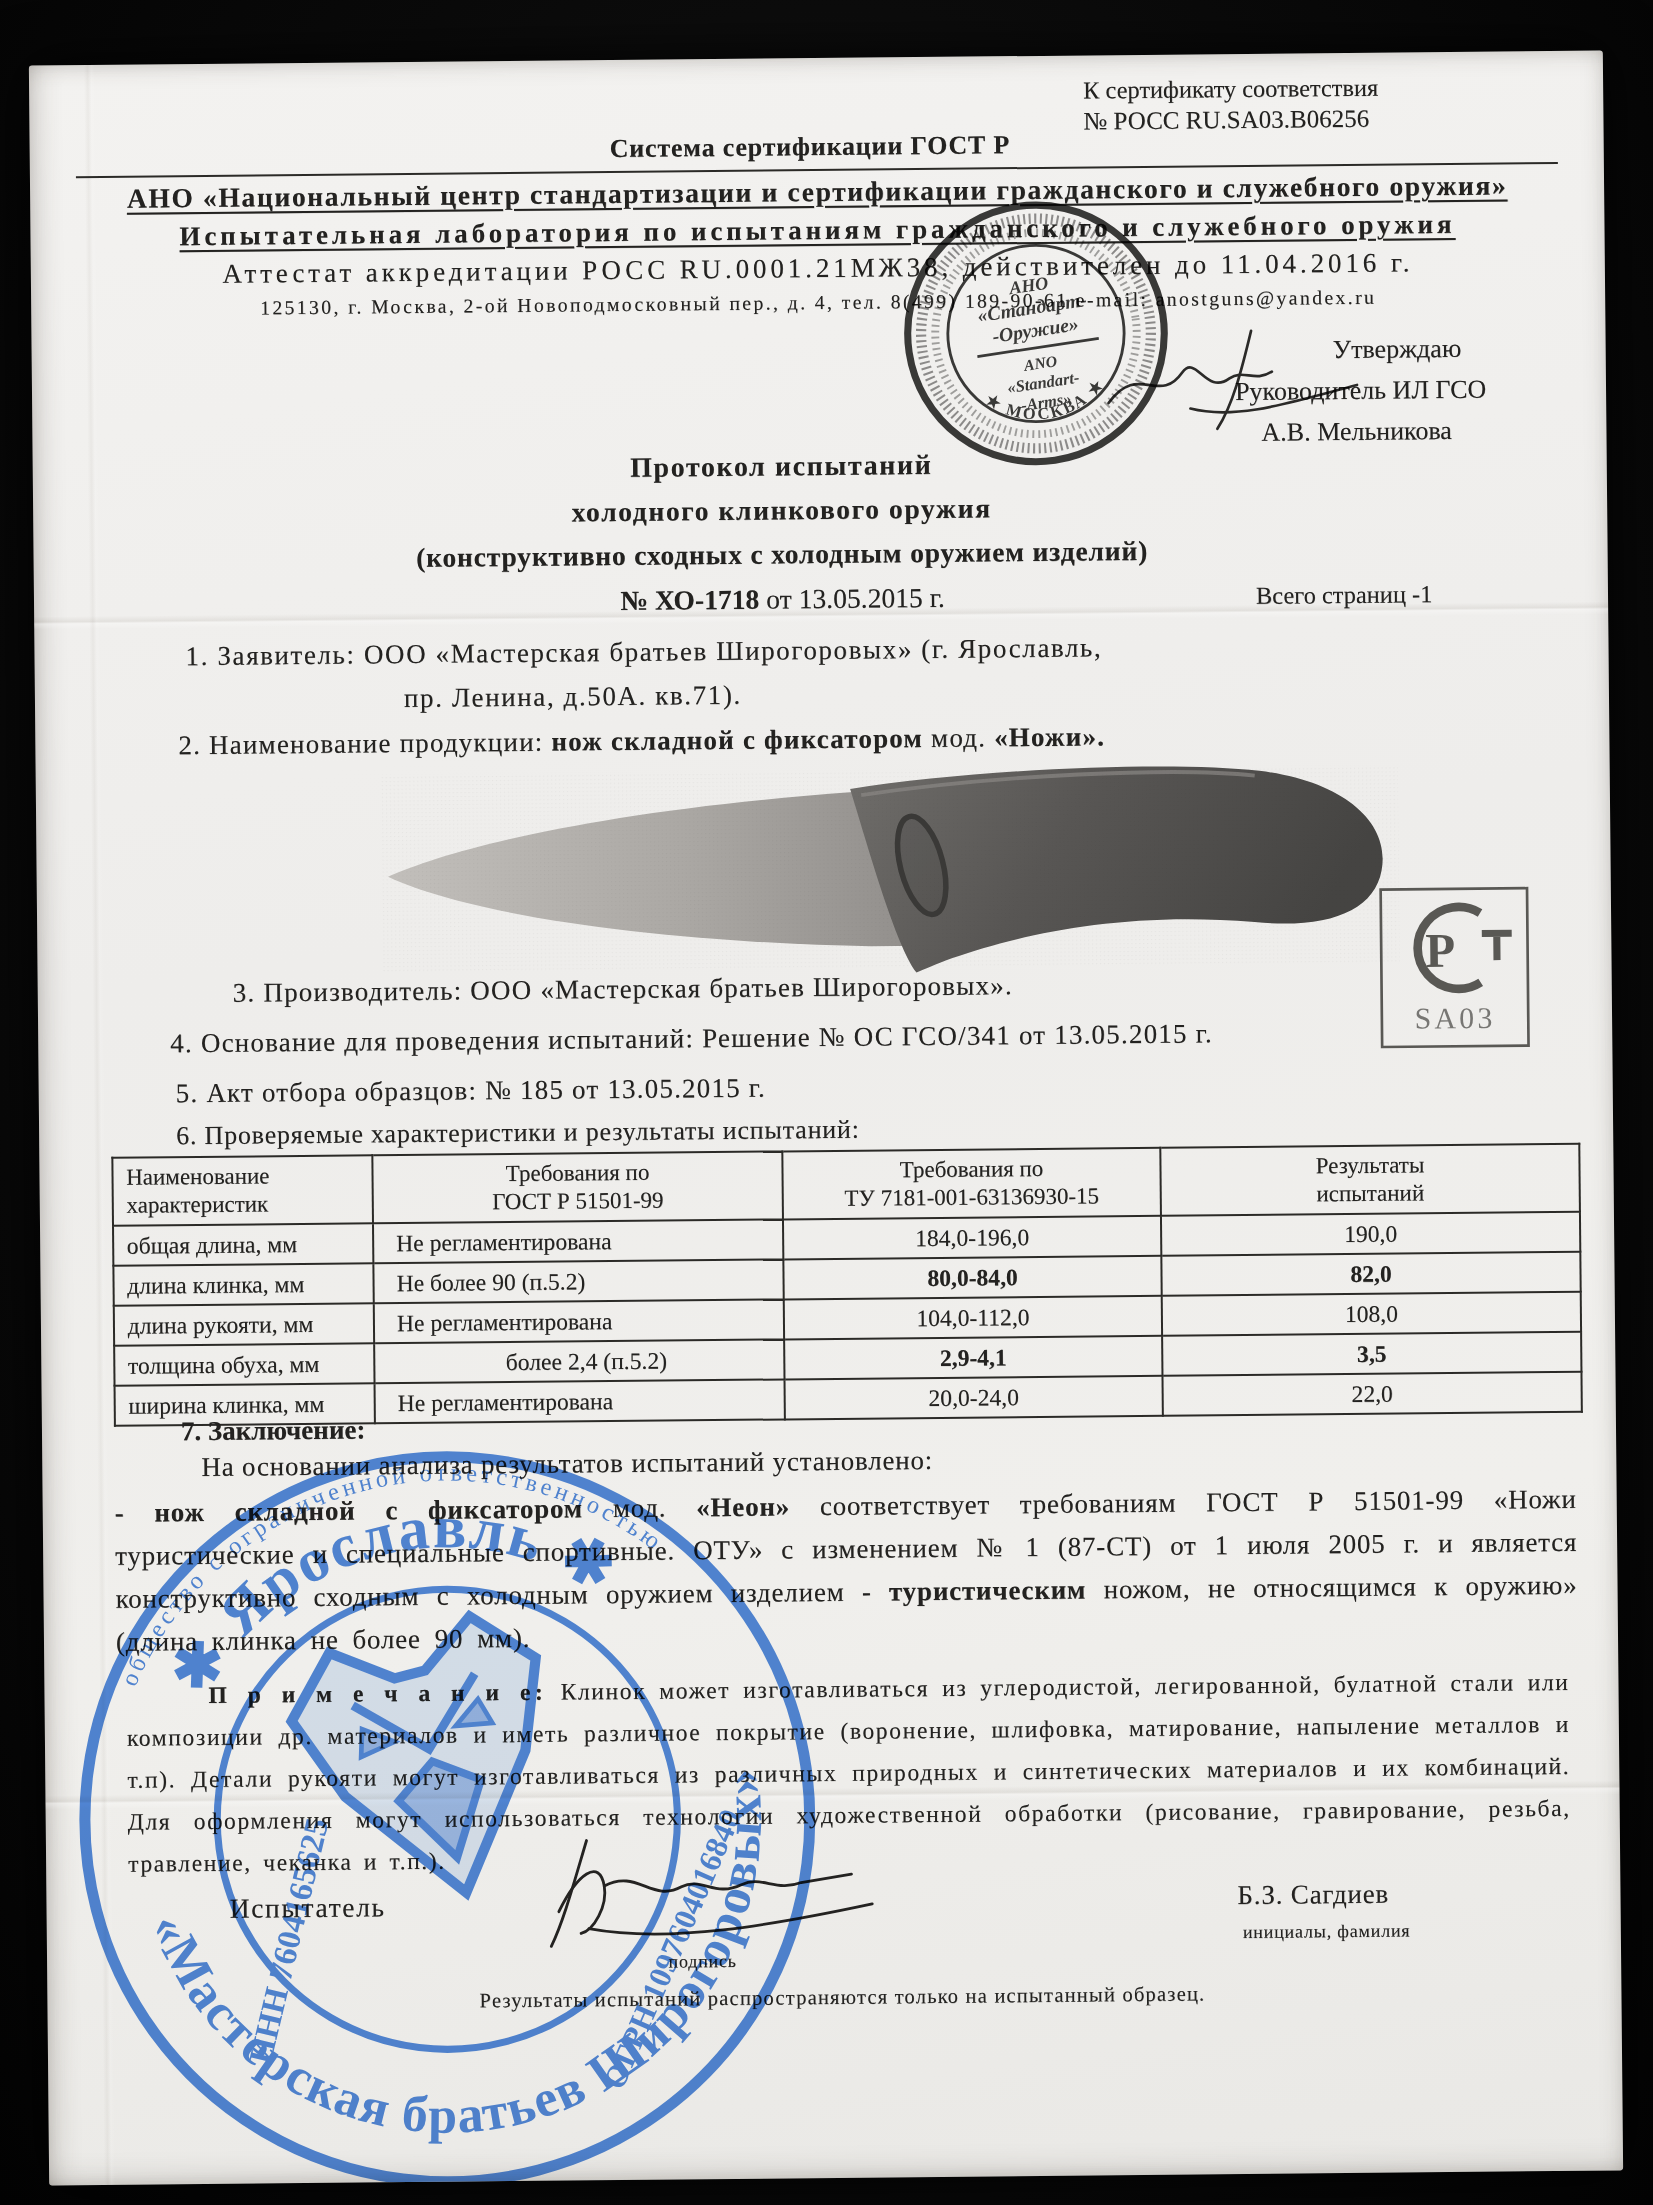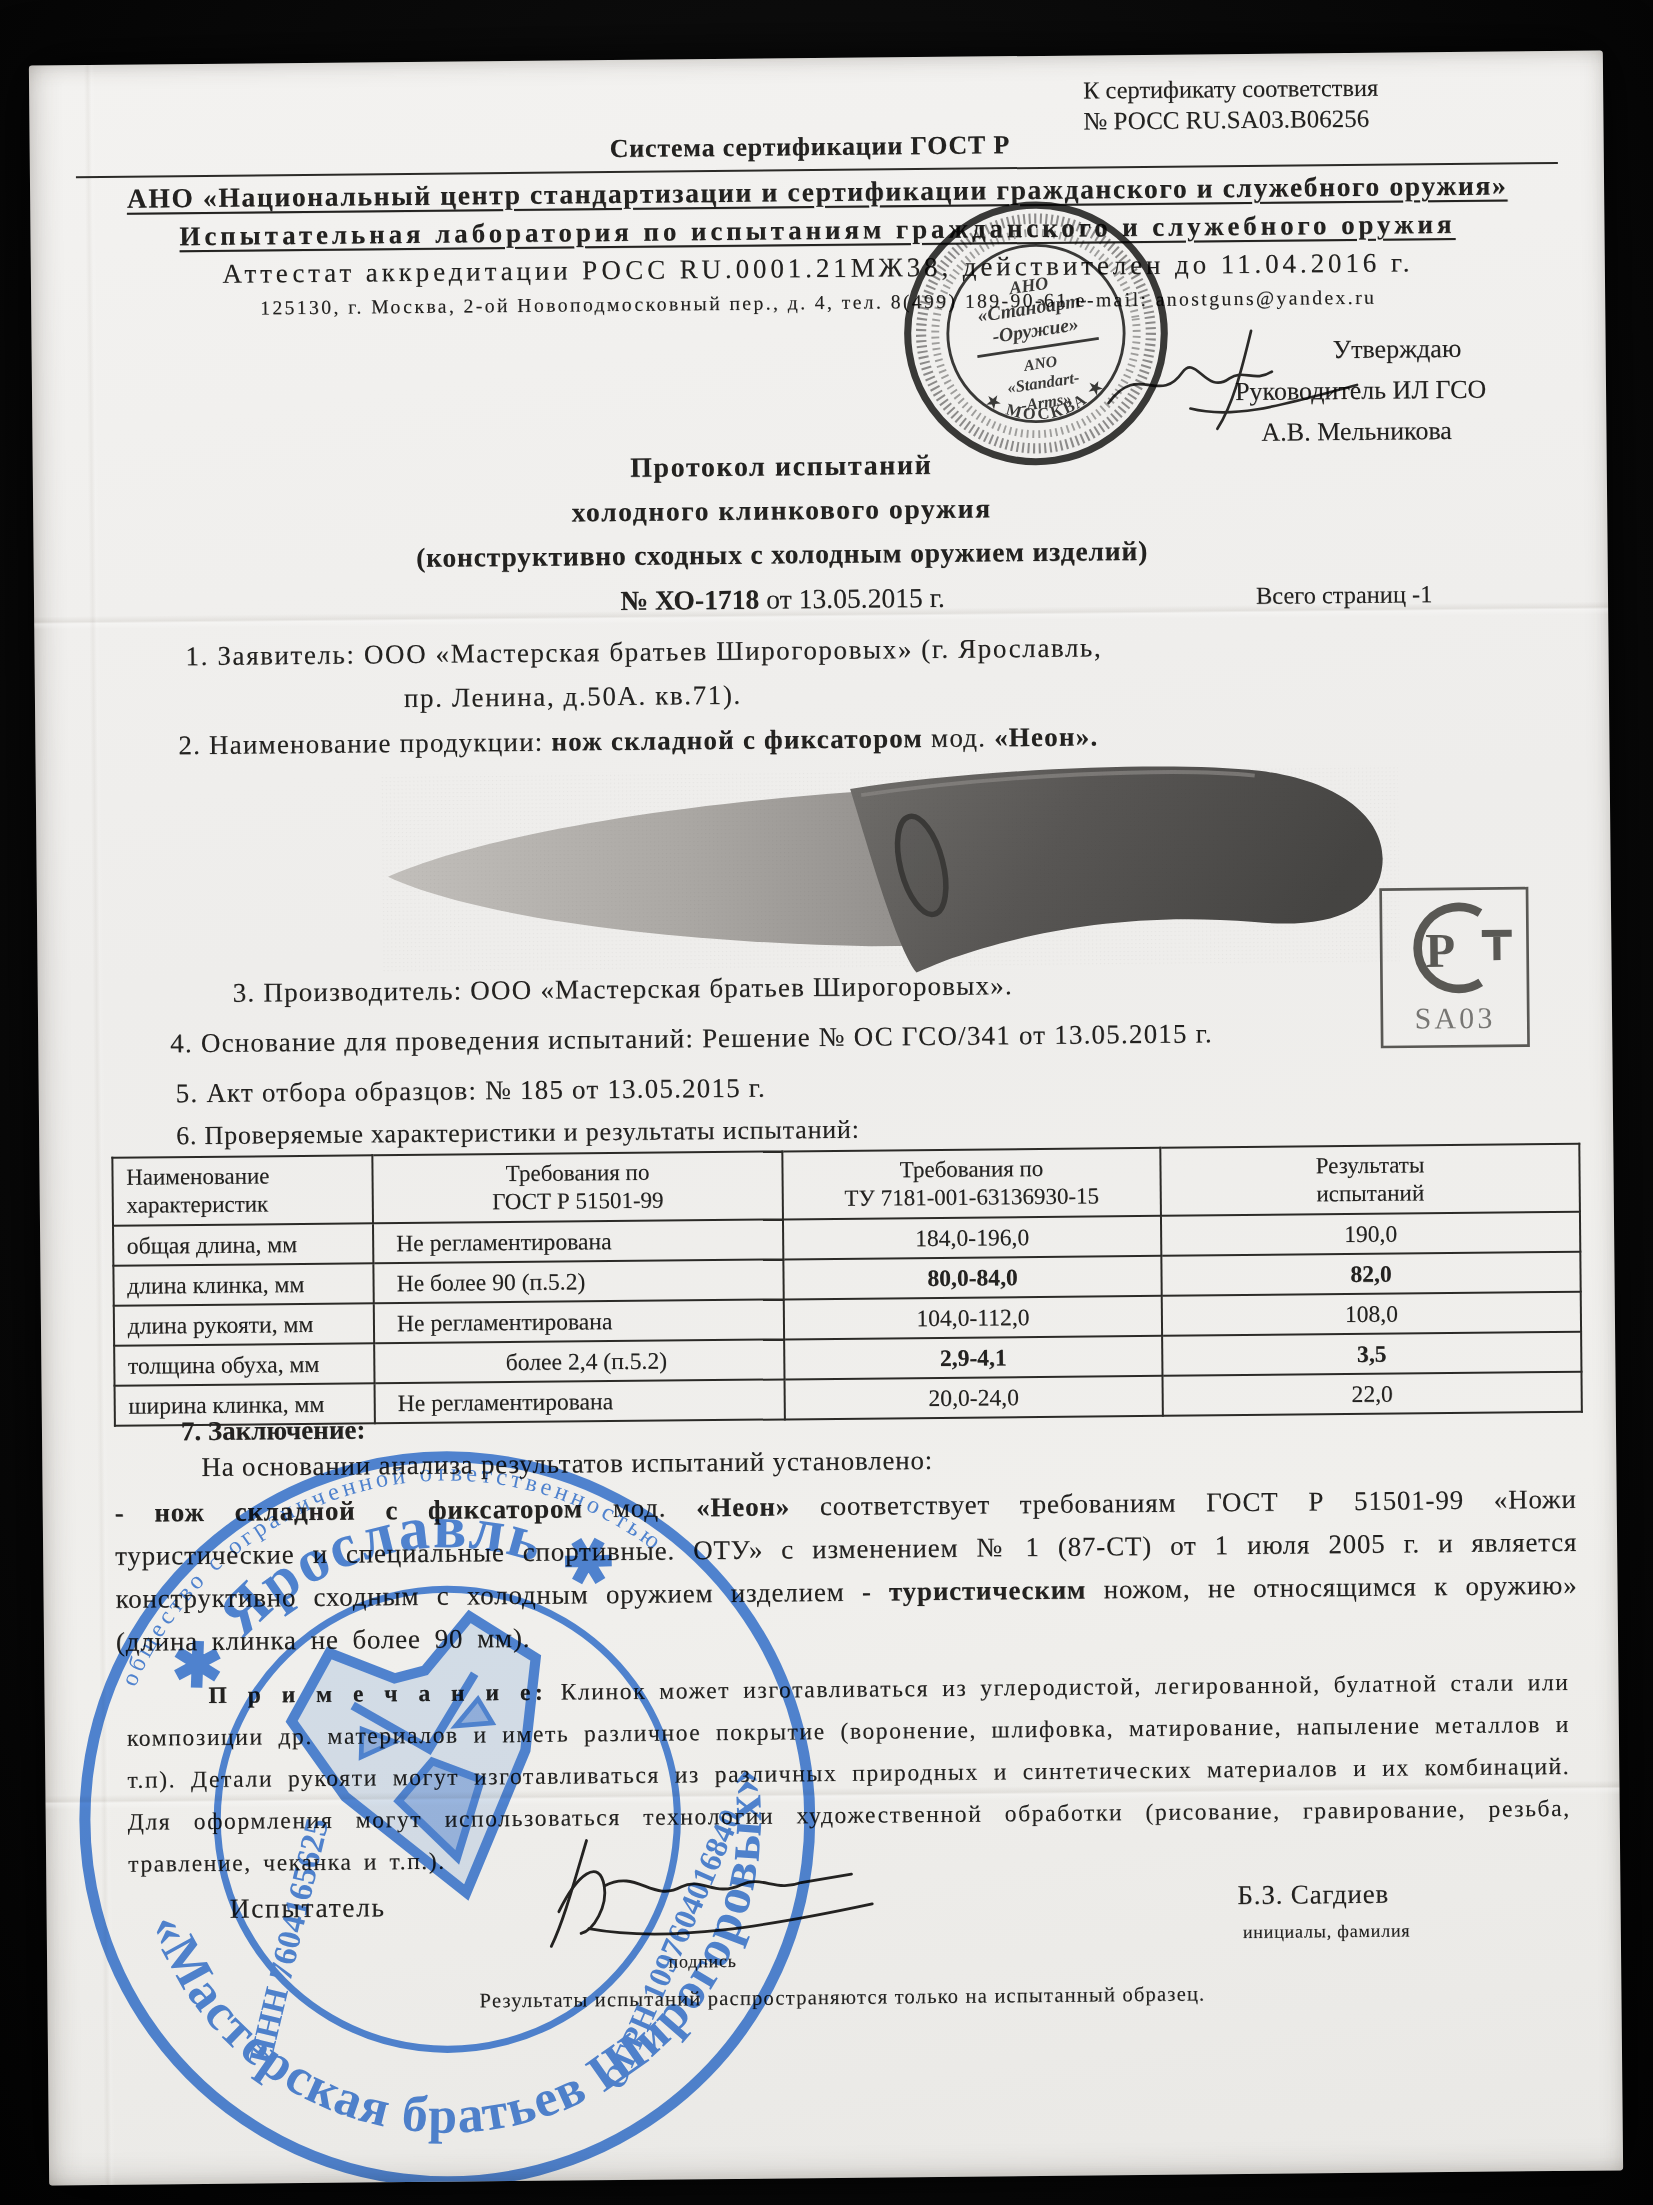--- a/index.html
+++ b/index.html
@@ -90,21 +90,21 @@
   </svg>
 
   <div class="abs ink c b" style="left:79px;top:392px;width:1339px;font-size:28px;letter-spacing:1.6px;">Протокол испытаний</div>
   <div class="abs ink c b" style="left:79px;top:436px;width:1339px;font-size:27.6px;letter-spacing:1.6px;">холодного клинкового оружия</div>
   <div class="abs ink c b" style="left:79px;top:480px;width:1339px;font-size:27.6px;letter-spacing:0.8px;">(конструктивно сходных  с холодным оружием изделий)</div>
   <div class="abs ink c" style="left:79px;top:525px;width:1339px;font-size:27.6px;"><span class="b">№ ХО-1718</span><span> от 13.05.2015 г.</span></div>
   <div class="abs ink" style="left:1222px;top:528px;font-size:24.4px;">Всего страниц -1</div>
 
   <div class="abs ink" style="left:151px;top:577px;font-size:27px;letter-spacing:1.6px;">1.  Заявитель: ООО   «Мастерская братьев Широгоровых»   (г. Ярославль,</div>
   <div class="abs ink" style="left:369px;top:621px;font-size:27px;letter-spacing:1.6px;">пр. Ленина, д.50А. кв.71).</div>
-  <div class="abs ink" style="left:143px;top:666px;font-size:27px;letter-spacing:1.2px;"><span>2.  Наименование продукции: </span><span class="b">нож складной  с фиксатором</span><span>  мод. </span><span class="b">«Неон».</span></div>
+  <div class="abs ink" style="left:143px;top:666px;font-size:27px;letter-spacing:1.2px;"><span>2.  Наименование продукции: </span><span class="b">нож складной  с фиксатором</span><span>  мод. </span><span class="b">«Ножи».</span></div>
 
   <svg class="abs" style="left:329px;top:706px;" width="1043" height="211" viewBox="0 0 1324 268">
     <defs>
       <linearGradient id="bladeG" x1="0" y1="0" x2="1" y2="0">
         <stop offset="0" stop-color="#c2bfbb"></stop>
             <stop offset=".55" stop-color="#aba8a4"></stop>
             <stop offset="1" stop-color="#918e8b"></stop>
       </linearGradient>
       <linearGradient id="handleG" x1="0" y1="0" x2="1" y2=".25">
         <stop offset="0" stop-color="#6f6d6a"></stop>

